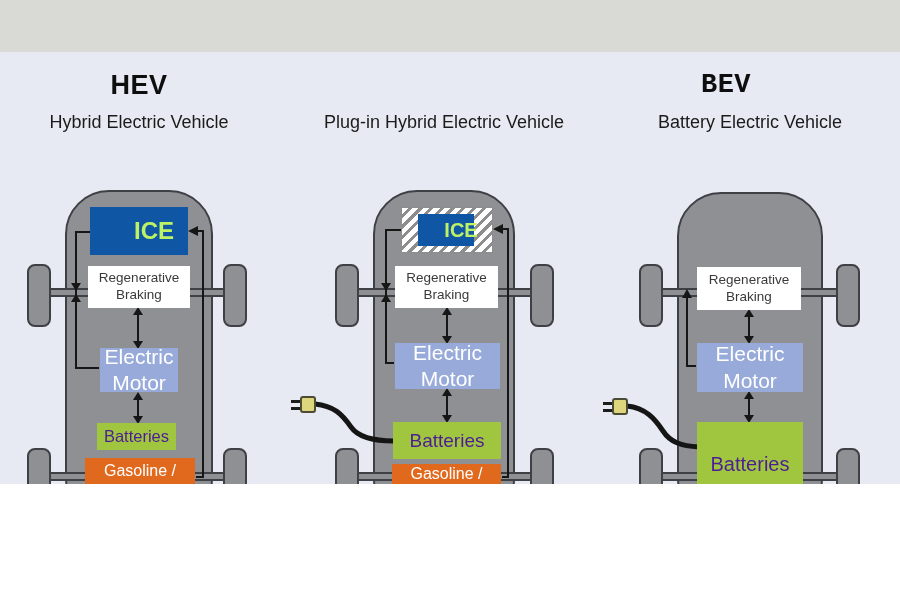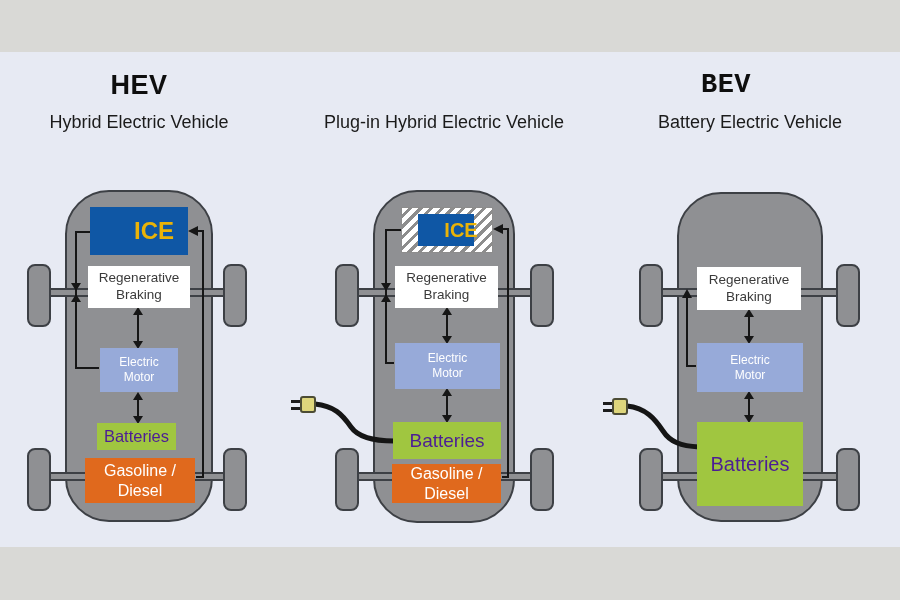--- a/index.html
+++ b/index.html
@@ -1,37 +1,37 @@
 <!DOCTYPE html>
 <html><head>
 <meta charset="utf-8">
 <style>
   html,body{margin:0;padding:0;}
-  .canvas{position:relative;width:900px;height:600px;background:#e7eaf3;
+  .canvas{position:relative;width:900px;height:484px;background:#e7eaf3;
           font-family:"Liberation Sans",sans-serif;overflow:hidden;}
   .strip{position:absolute;left:0;width:900px;background:#d9d9d6;z-index:0;}
   .strip.top{top:0;height:52px;}
   .strip.bottom{top:547px;height:53px;}
   .title{position:absolute;top:70px;width:300px;text-align:center;
          font-size:27px;font-weight:bold;color:#0e0e0e;z-index:6;letter-spacing:.5px;}
   .subtitle{position:absolute;top:112px;width:320px;text-align:center;
             font-size:18px;color:#1b1b1b;z-index:6;}
   .car-body{position:absolute;background:#8f9093;border:2px solid #3d4045;
             border-radius:44px;z-index:1;box-sizing:border-box;}
   .wheel{position:absolute;width:24px;height:63px;background:#8f9093;
          border:2px solid #3d4045;border-radius:8px;z-index:3;box-sizing:border-box;}
   .axle{position:absolute;height:9px;background:#8f9093;border-top:2px solid #3d4045;
         border-bottom:2px solid #3d4045;z-index:2;box-sizing:border-box;}
   .overlay{position:absolute;left:0;top:0;z-index:4;}
   .box{position:absolute;display:flex;align-items:center;justify-content:center;
        text-align:center;z-index:5;box-sizing:border-box;white-space:pre-line;line-height:1.25;}
-  .ice{background:#0f57a5;color:#eab308;font-weight:bold;font-size:24px;padding-left:30px;}
+  .ice{background:#0f57a5;color:#bef264;font-weight:bold;font-size:24px;padding-left:30px;}
   .ice.small{font-size:20px;}
   .rb{background:#ffffff;color:#3a3a3a;font-size:13.5px;}
-  .em{background:#97aad9;color:#fff;font-size:12px;}
+  .em{background:#97aad9;color:#fff;font-size:21px;}
   .bat{background:#a0c640;color:#4c1d95;font-size:16.5px;}
   .bat.mid{font-size:19px;}
   .bat.big{font-size:20px;}
   .fuel{background:#e0691d;color:#fff;font-size:16px;}
   .hatch{position:absolute;z-index:5;box-sizing:border-box;border:1px solid #8d8d8d;
          background:repeating-linear-gradient(135deg,#ffffff 0 4.5px,#8d8d8d 4.5px 7.5px);}
   .plug-head{position:absolute;width:16px;height:17px;background:#ded67c;
              border:2px solid #4c4c34;border-radius:3px;z-index:5;box-sizing:border-box;}
   .prong{position:absolute;width:9px;height:3px;background:#1c1c1c;z-index:5;}
 </style>

